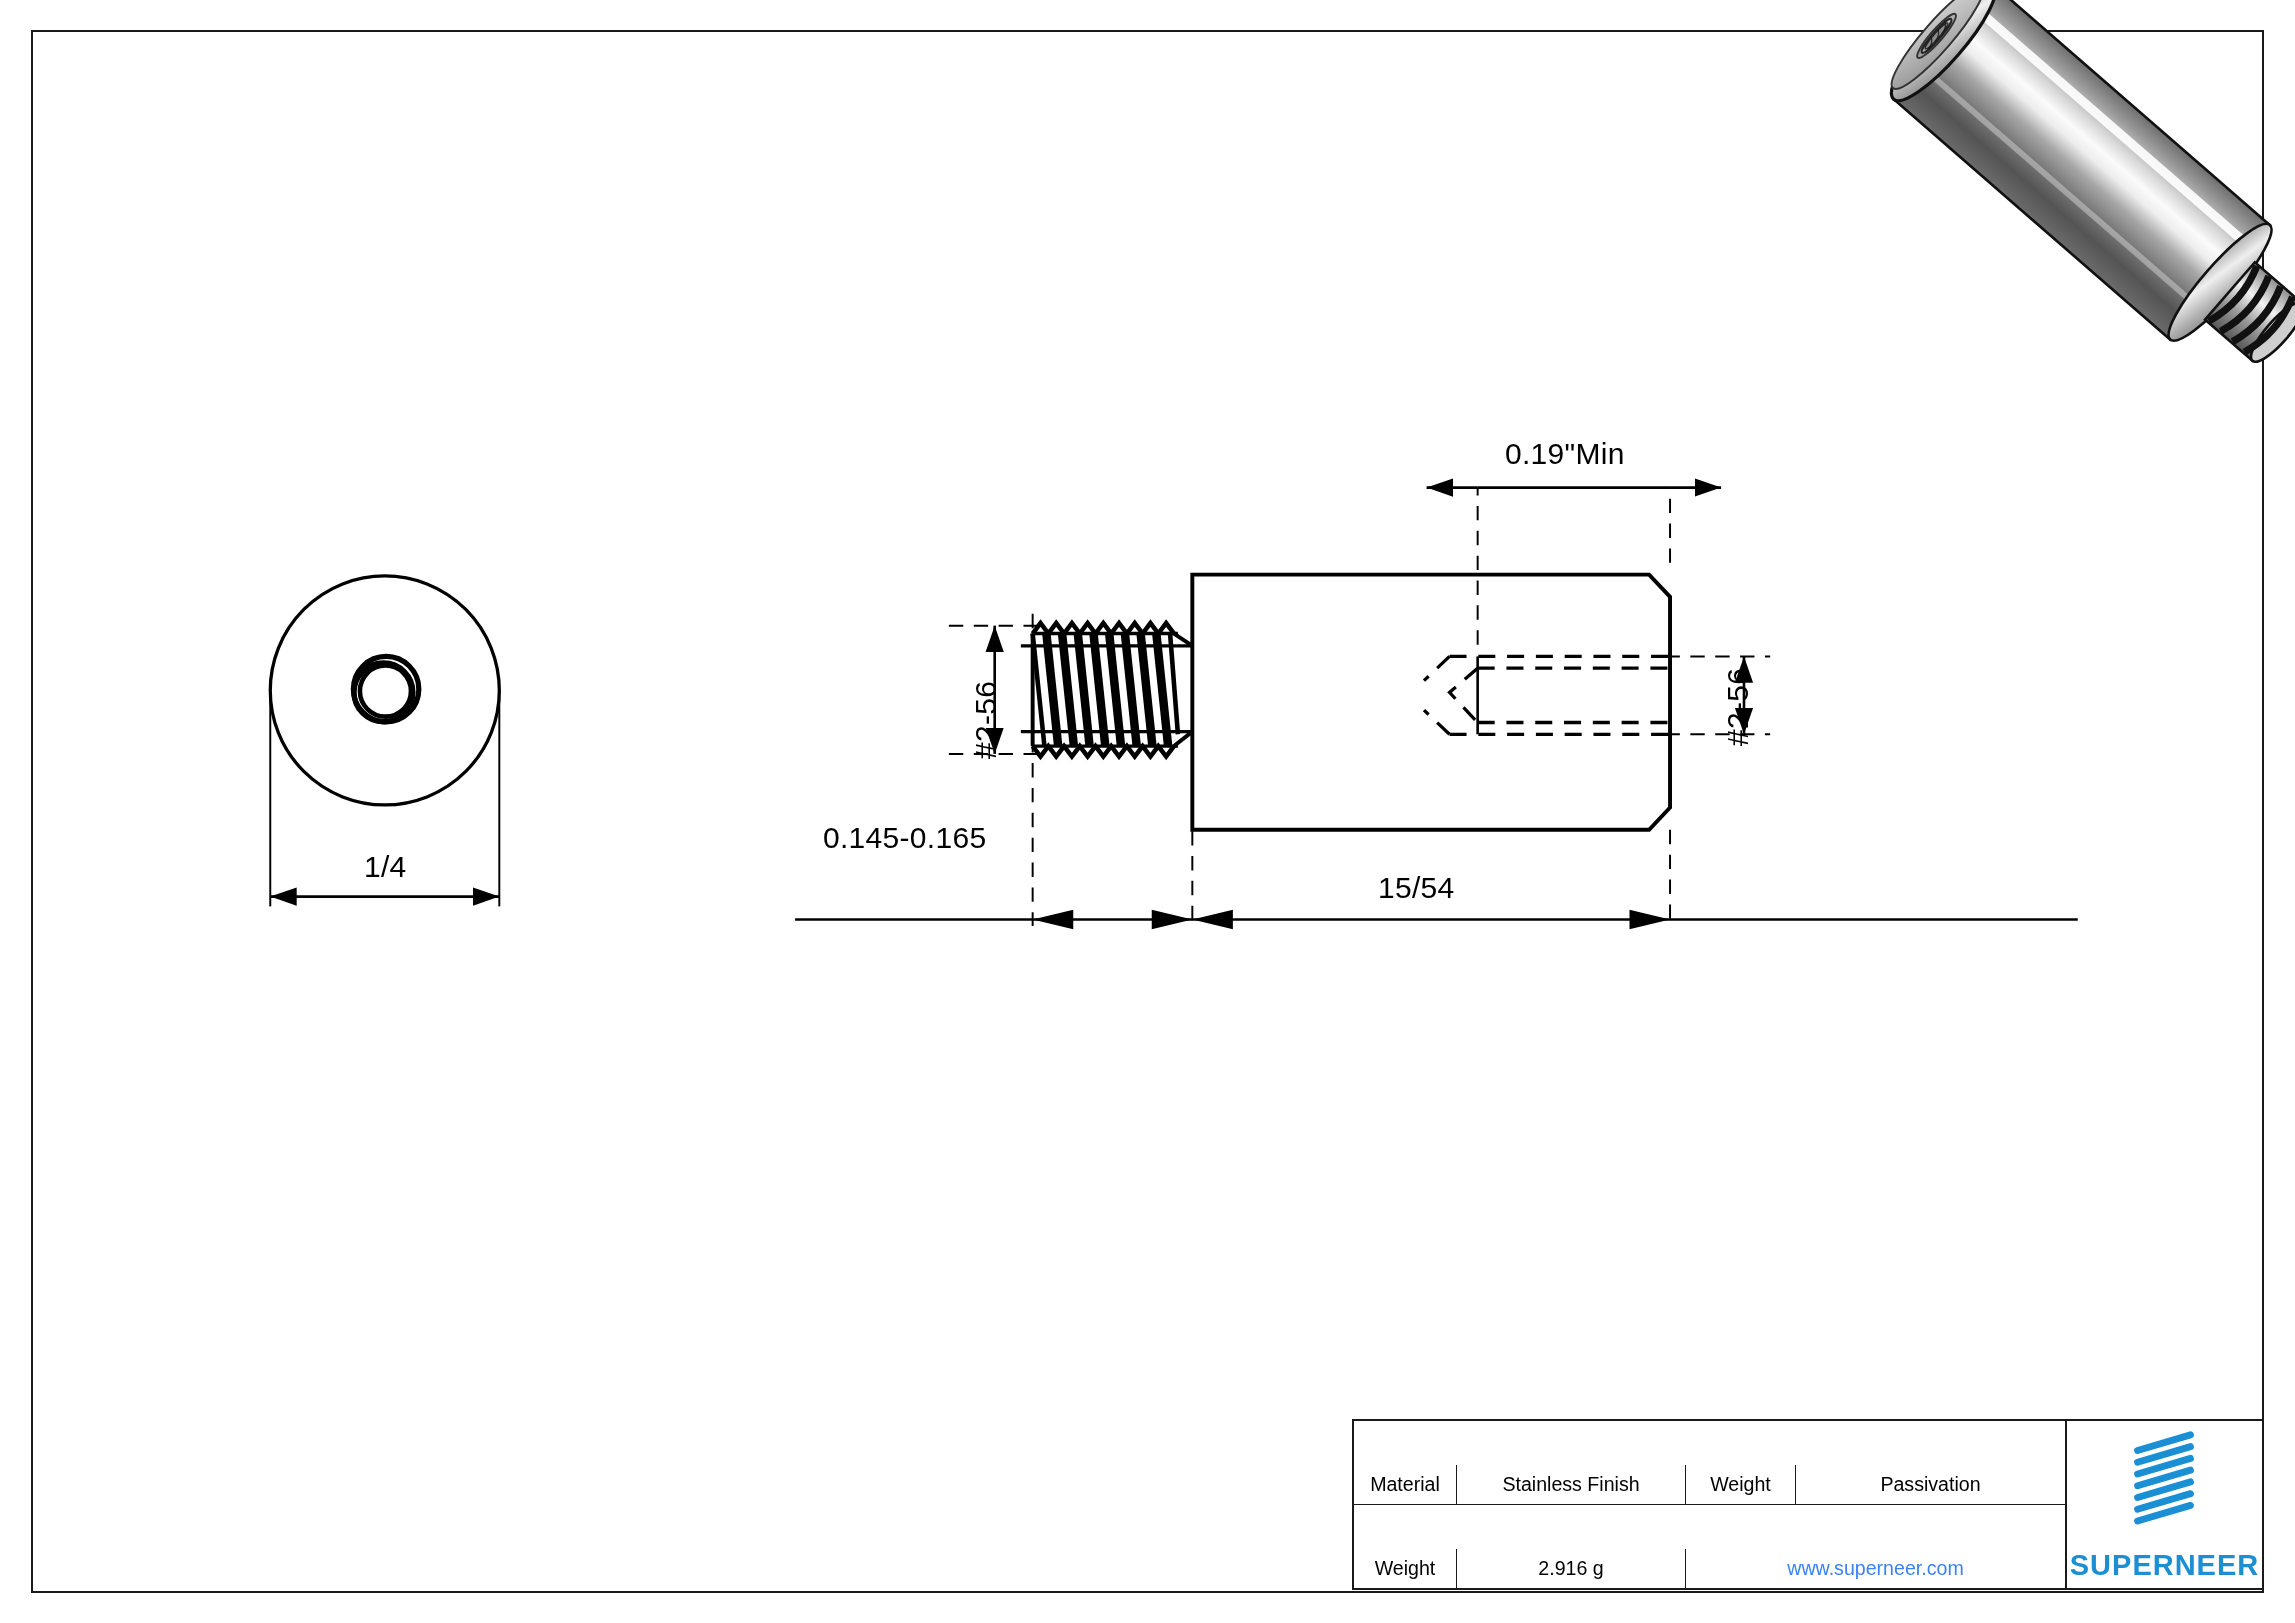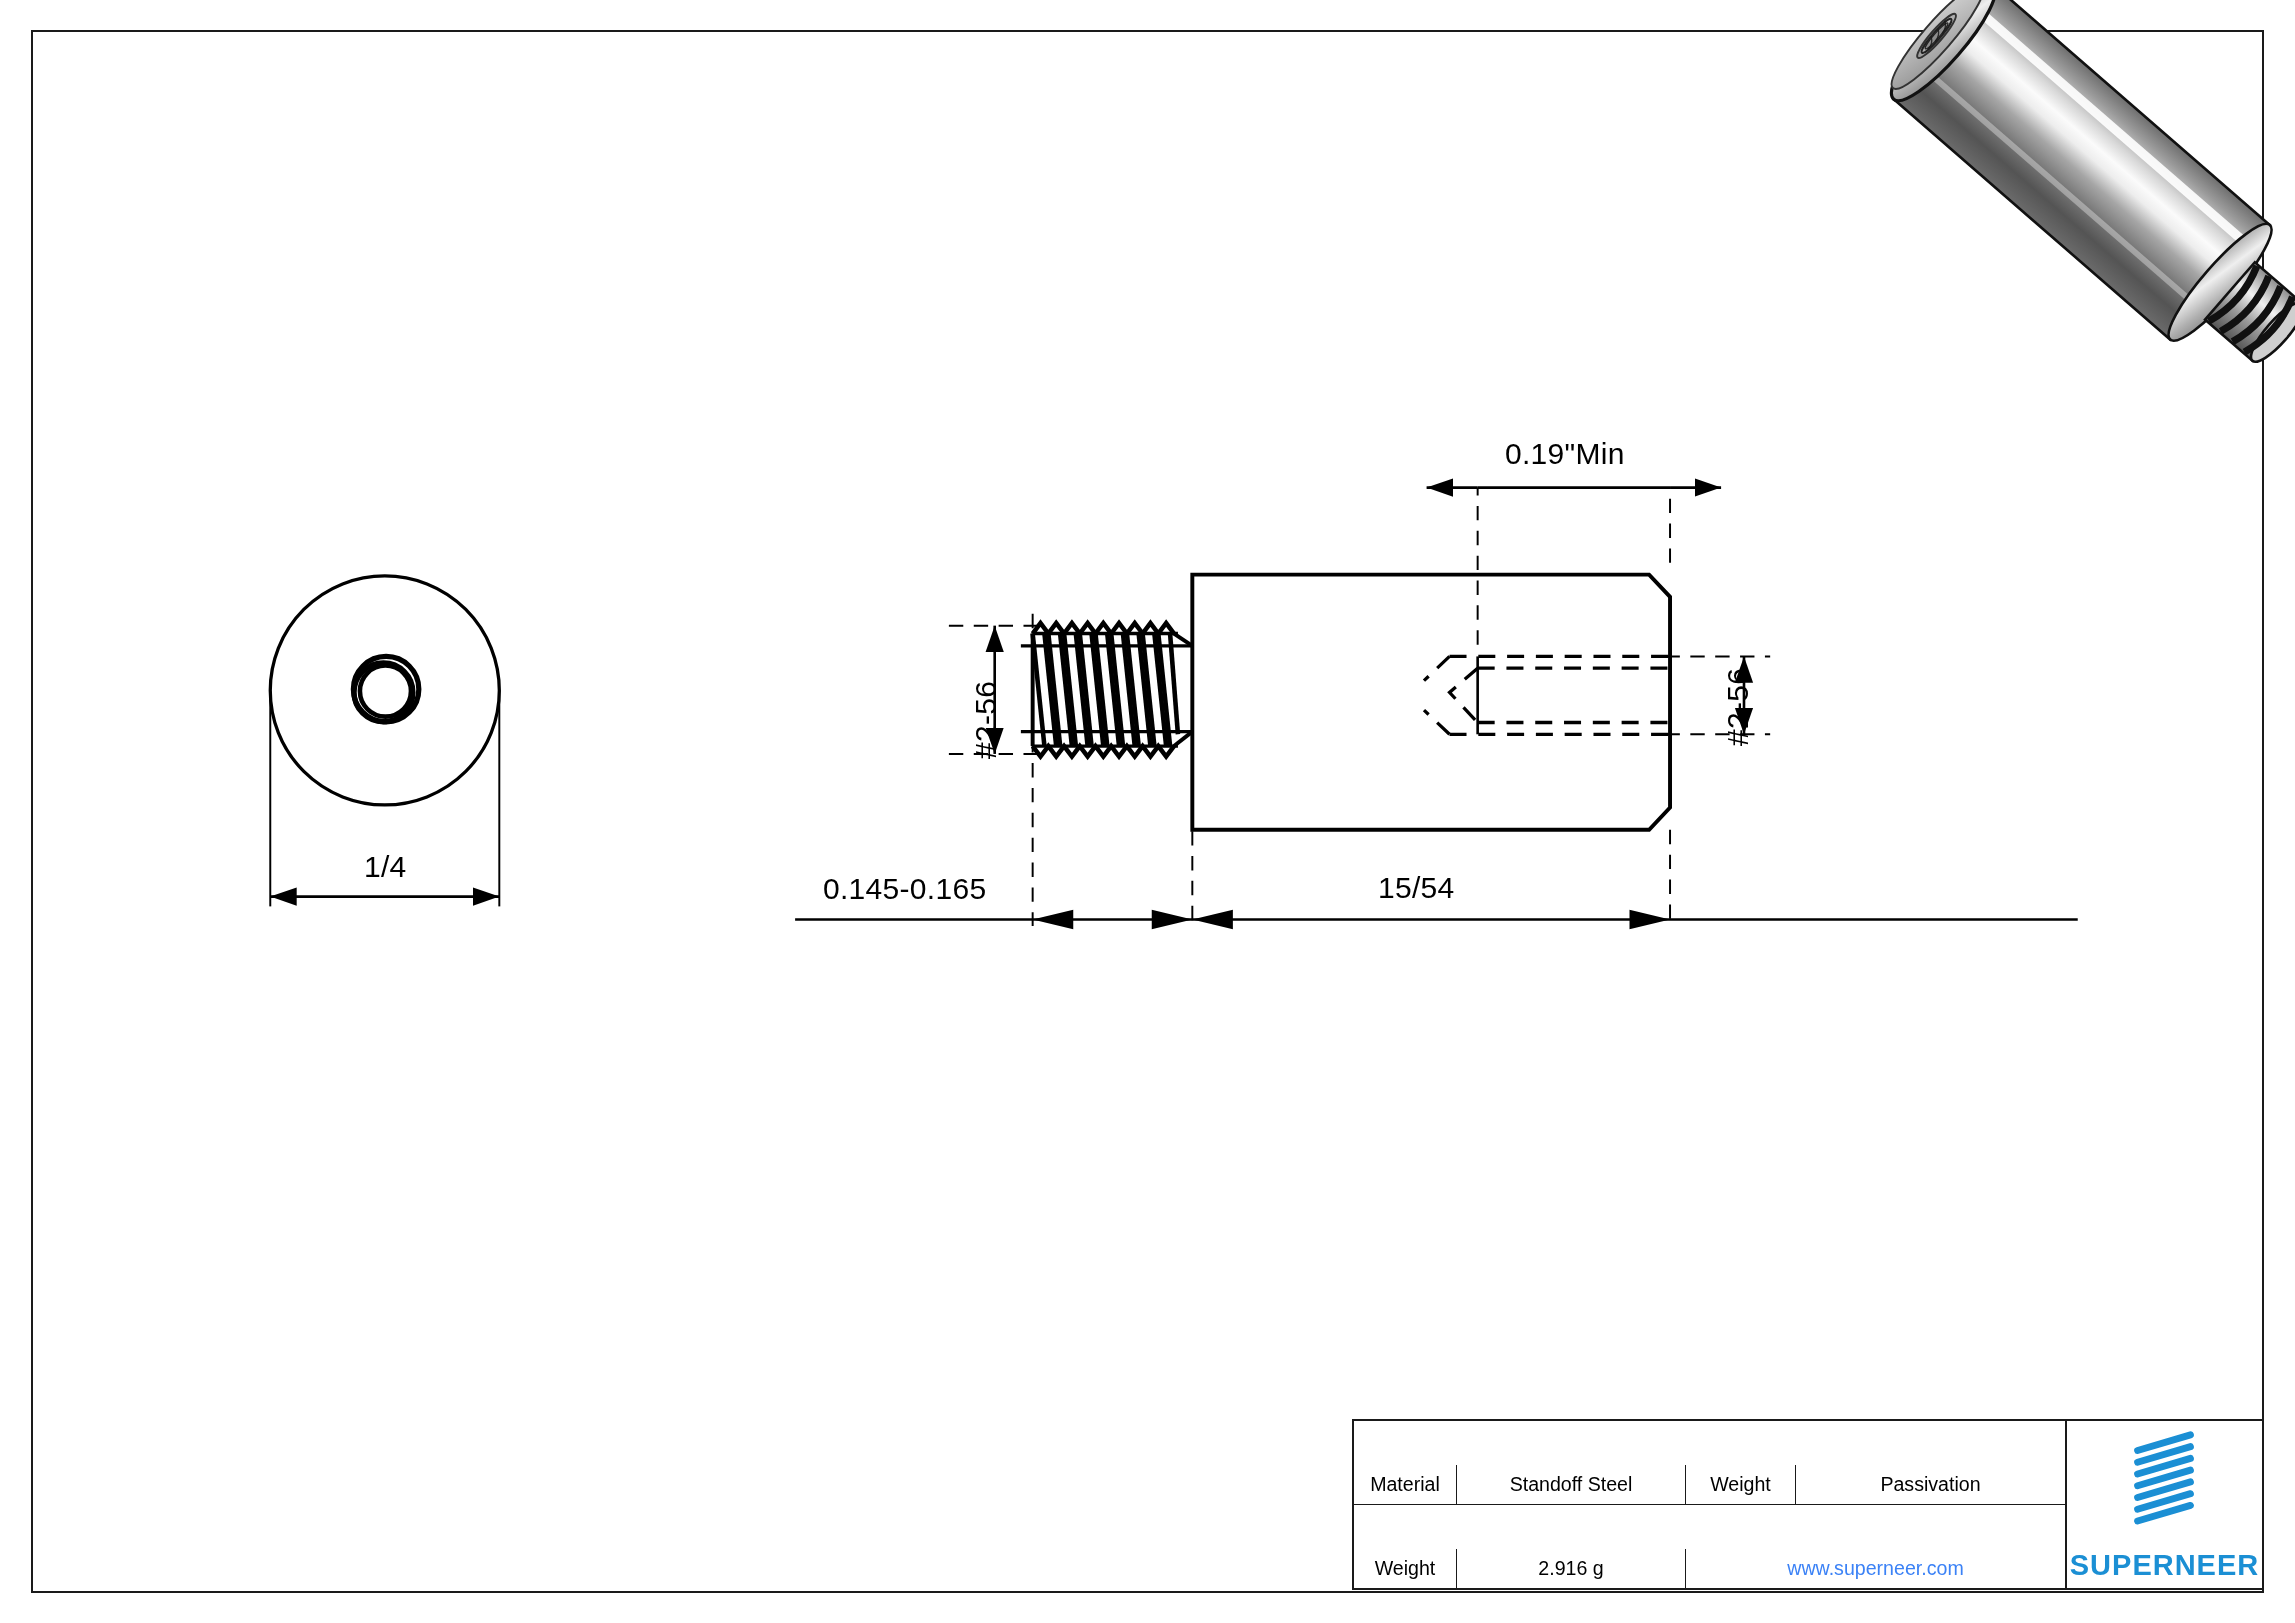--- a/index.html
+++ b/index.html
@@ -287,37 +287,37 @@
         </g>
       </g>
     </g>
   </g>
 </svg>
 
 <div class="dimtext" style="left:364px;top:850px;">1/4</div>
 
 <div class="dimtext" style="left:1505px;top:437px;">0.19"Min</div>
 
-<div class="dimtext" style="left:823px;top:872px;">0.145-0.165</div>
+<div class="dimtext" style="left:823px;top:821px;">0.145-0.165</div>
 
 <div class="dimtext" style="left:1378px;top:871px;">15/54</div>
 
 <div class="dimtext vert" style="left:969px;top:759px;">#2-56</div>
 
 <div class="dimtext vert" style="left:1721px;top:746px;">#2-56</div>
 
 <div id="title-block">
 
   <div id="tb-left">
 
 
     <div id="tb-table">
       <div class="tb-row">
         <div class="tb-cell c-label">Material</div>
-        <div class="tb-cell c-value">Standoff Steel</div>
+        <div class="tb-cell c-value">Stainless Finish</div>
         <div class="tb-cell c-label2">Weight</div>
         <div class="tb-cell c-value2">Passivation</div>
       </div>
       <div class="tb-row">
         <div class="tb-cell c-label">Weight</div>
         <div class="tb-cell c-value">2.916 g</div>
         <div class="tb-cell c-span link">www.superneer.com</div>
       </div>
     </div>
   </div>

